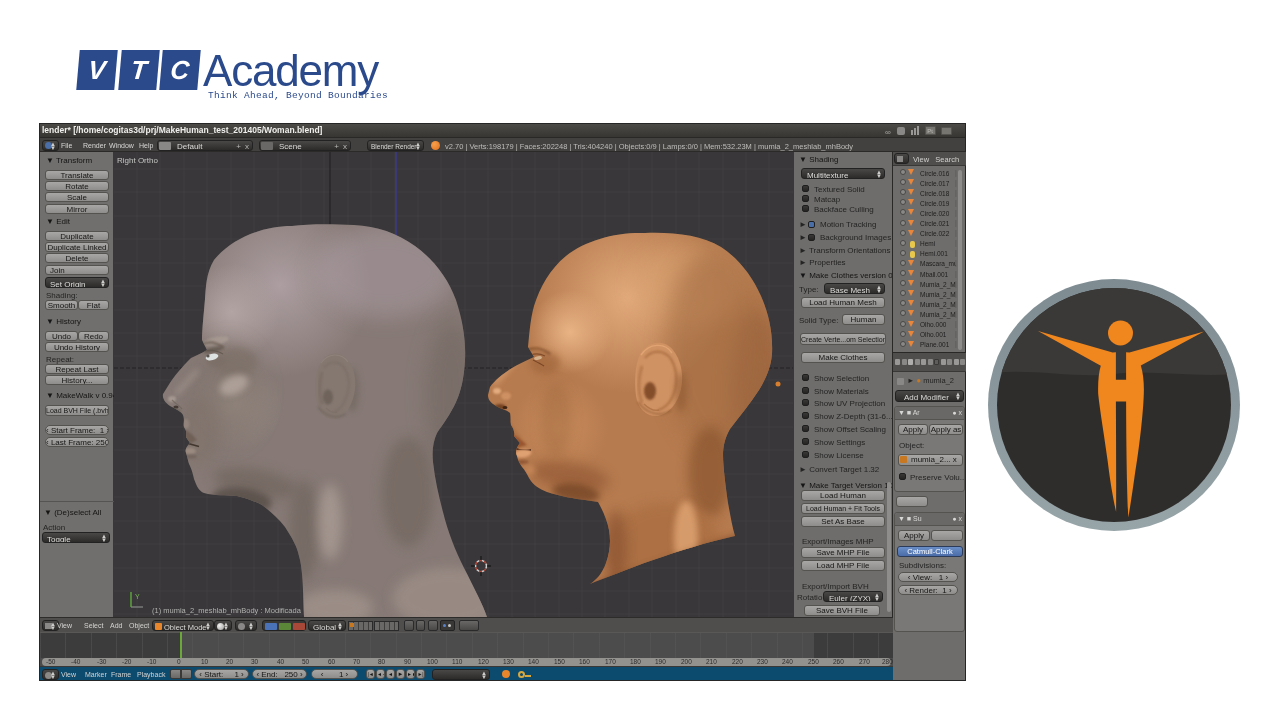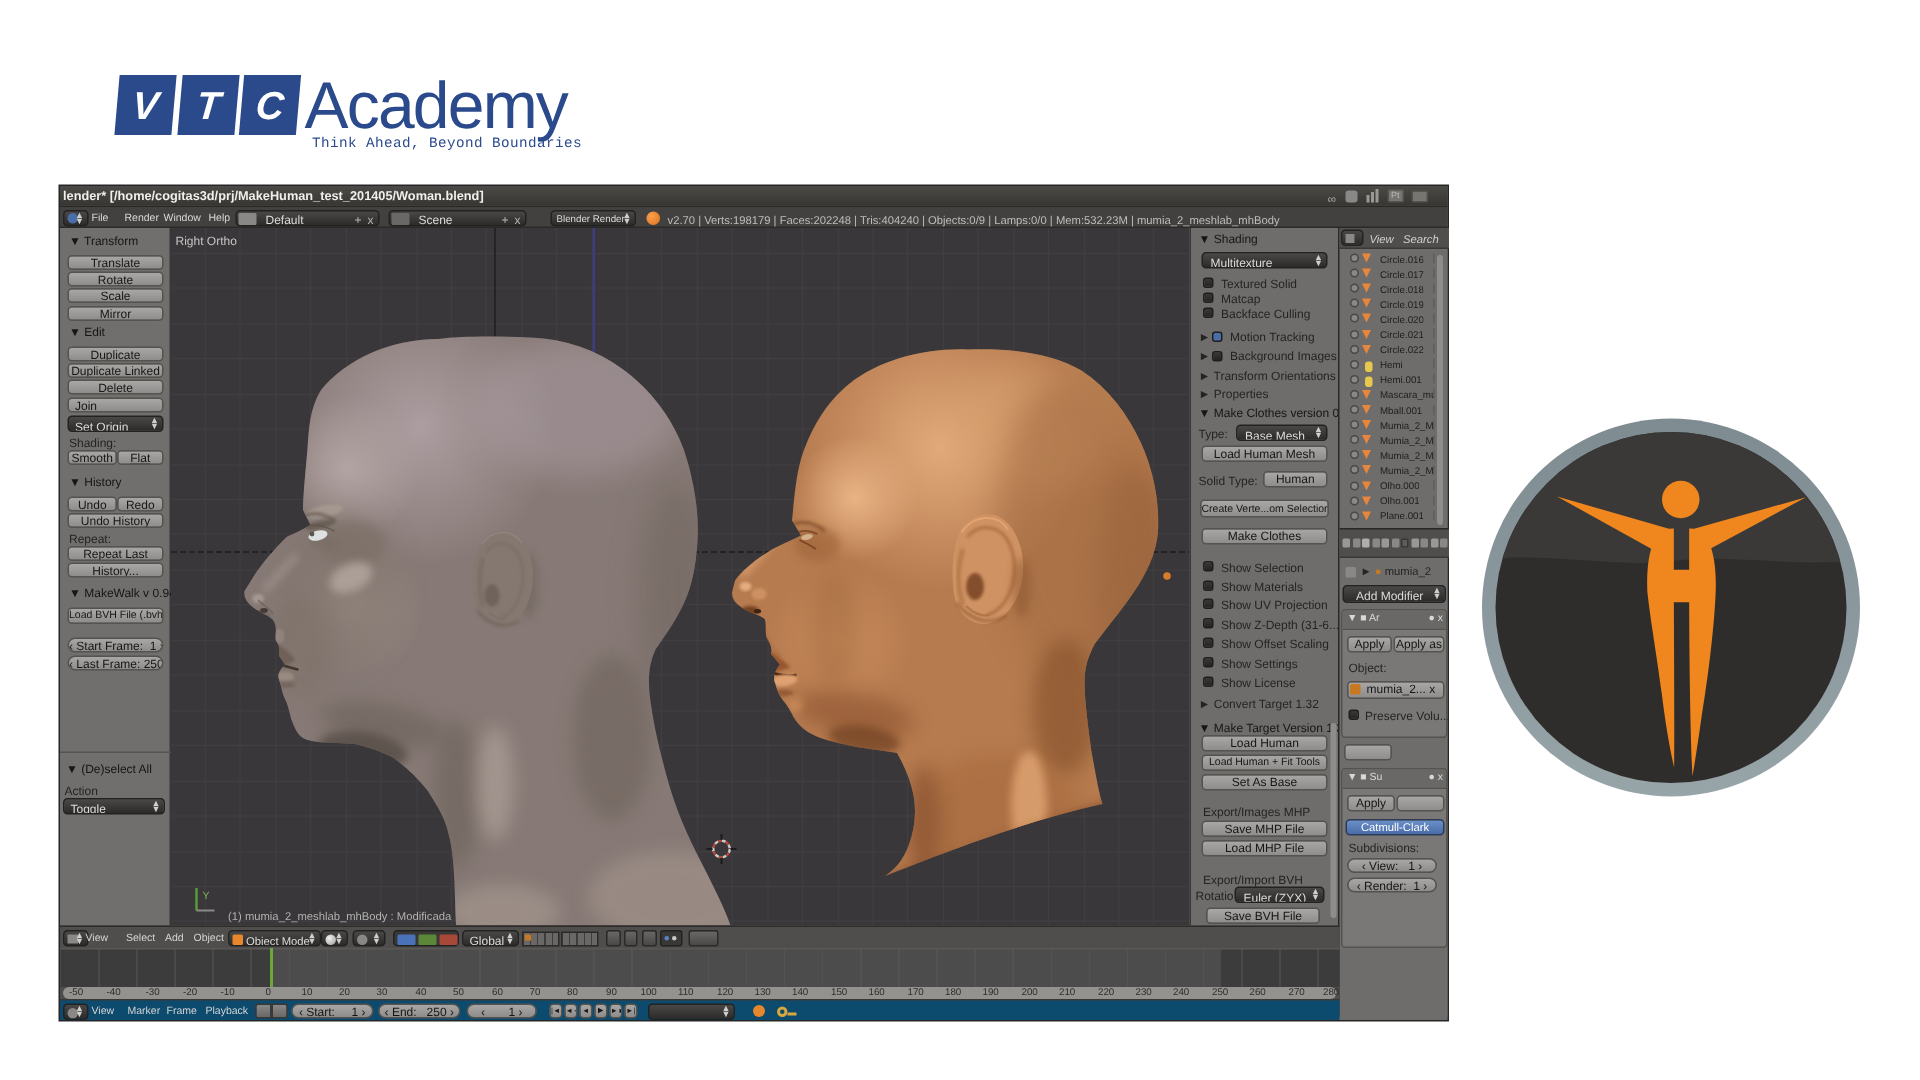--- a/index.html
+++ b/index.html
@@ -328,21 +328,21 @@
         </div>
     <div class="btn" style="left:10px;top:453px;width:76px;height:11px;">Save BVH File</div>
     <div class="abs" style="left:93px;top:330px;width:4px;height:130px;background:#8f8d8b;border-radius:2px;"></div>
   </div>
 
   <div id="rightcol" class="abs" style="left:852px;top:28px;width:73px;height:526px;background:#6f6d6b;border-left:1px solid #2a2826;">
     <div class="abs" style="left:0;top:0;width:73px;height:14px;background:#504e4c;border-bottom:1px solid #3a3836;">
       <div class="drop" style="left:1px;top:1px;width:15px;height:11px;">
             <span style="position:absolute;left:2px;top:2px;width:6px;height:6px;background:#8a8886;"></span>
           </div>
-      <span style="position:absolute;left:20px;top:3px;font-size:7.5px;color:#d0d0ce;font-style:italic;">View&nbsp;&nbsp;&nbsp;Search</span>
+      <span style="position:absolute;left:20px;top:3px;font-size:7.5px;color:#d0d0ce;">View&nbsp;&nbsp;&nbsp;Search</span>
     </div>
     <div id="outl">
       <span class="abs" style="left:7px;top:17.0px;width:6px;height:6px;border:1px solid #4a4846;border-radius:50%;background:#8a8886;"></span>
           <span class="abs" style="left:15px;top:17.0px;width:0;height:0;border-left:3.5px solid transparent;border-right:3.5px solid transparent;border-top:6px solid #e8873c;"></span>
           <span class="abs" style="left:27px;top:16.5px;font-size:6.5px;line-height:9px;height:9px;color:#1e1e1e;white-space:nowrap;max-width:36px;overflow:hidden;display:inline-block;">Circle.016</span>
           <span class="abs" style="left:62px;top:16.5px;font-size:7px;color:#55534f;">|</span>
       <span class="abs" style="left:7px;top:27.1px;width:6px;height:6px;border:1px solid #4a4846;border-radius:50%;background:#8a8886;"></span>
           <span class="abs" style="left:15px;top:27.1px;width:0;height:0;border-left:3.5px solid transparent;border-right:3.5px solid transparent;border-top:6px solid #e8873c;"></span>
           <span class="abs" style="left:27px;top:26.6px;font-size:6.5px;line-height:9px;height:9px;color:#1e1e1e;white-space:nowrap;max-width:36px;overflow:hidden;display:inline-block;">Circle.017</span>
           <span class="abs" style="left:62px;top:26.6px;font-size:7px;color:#55534f;">|</span>

